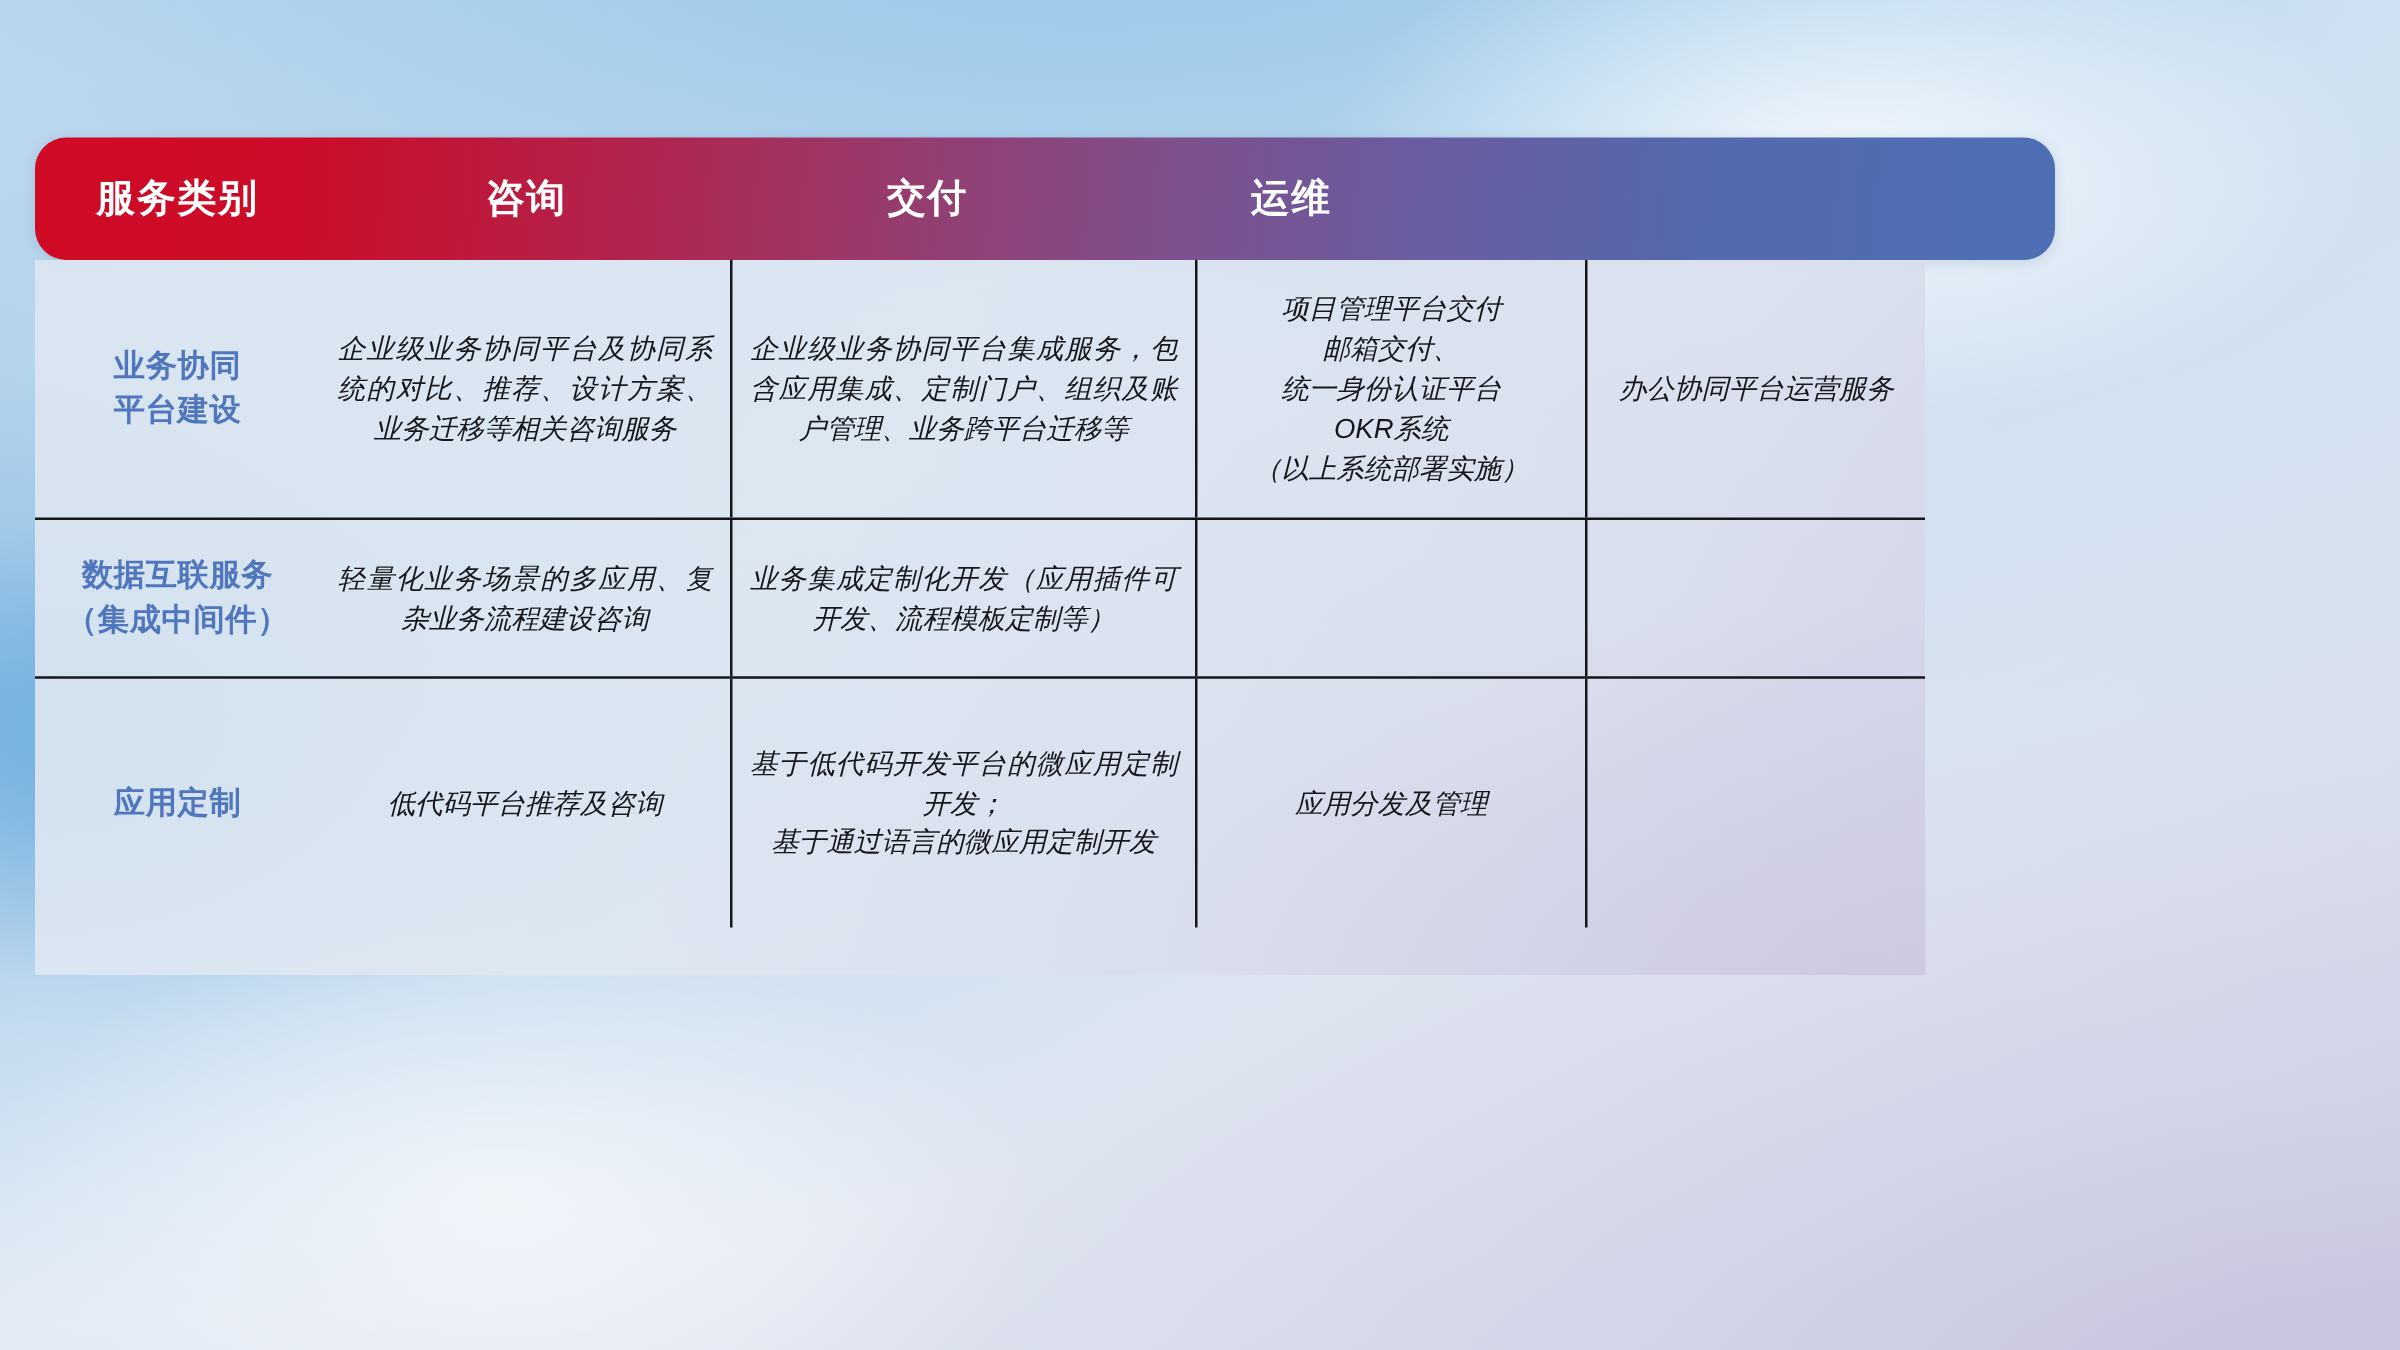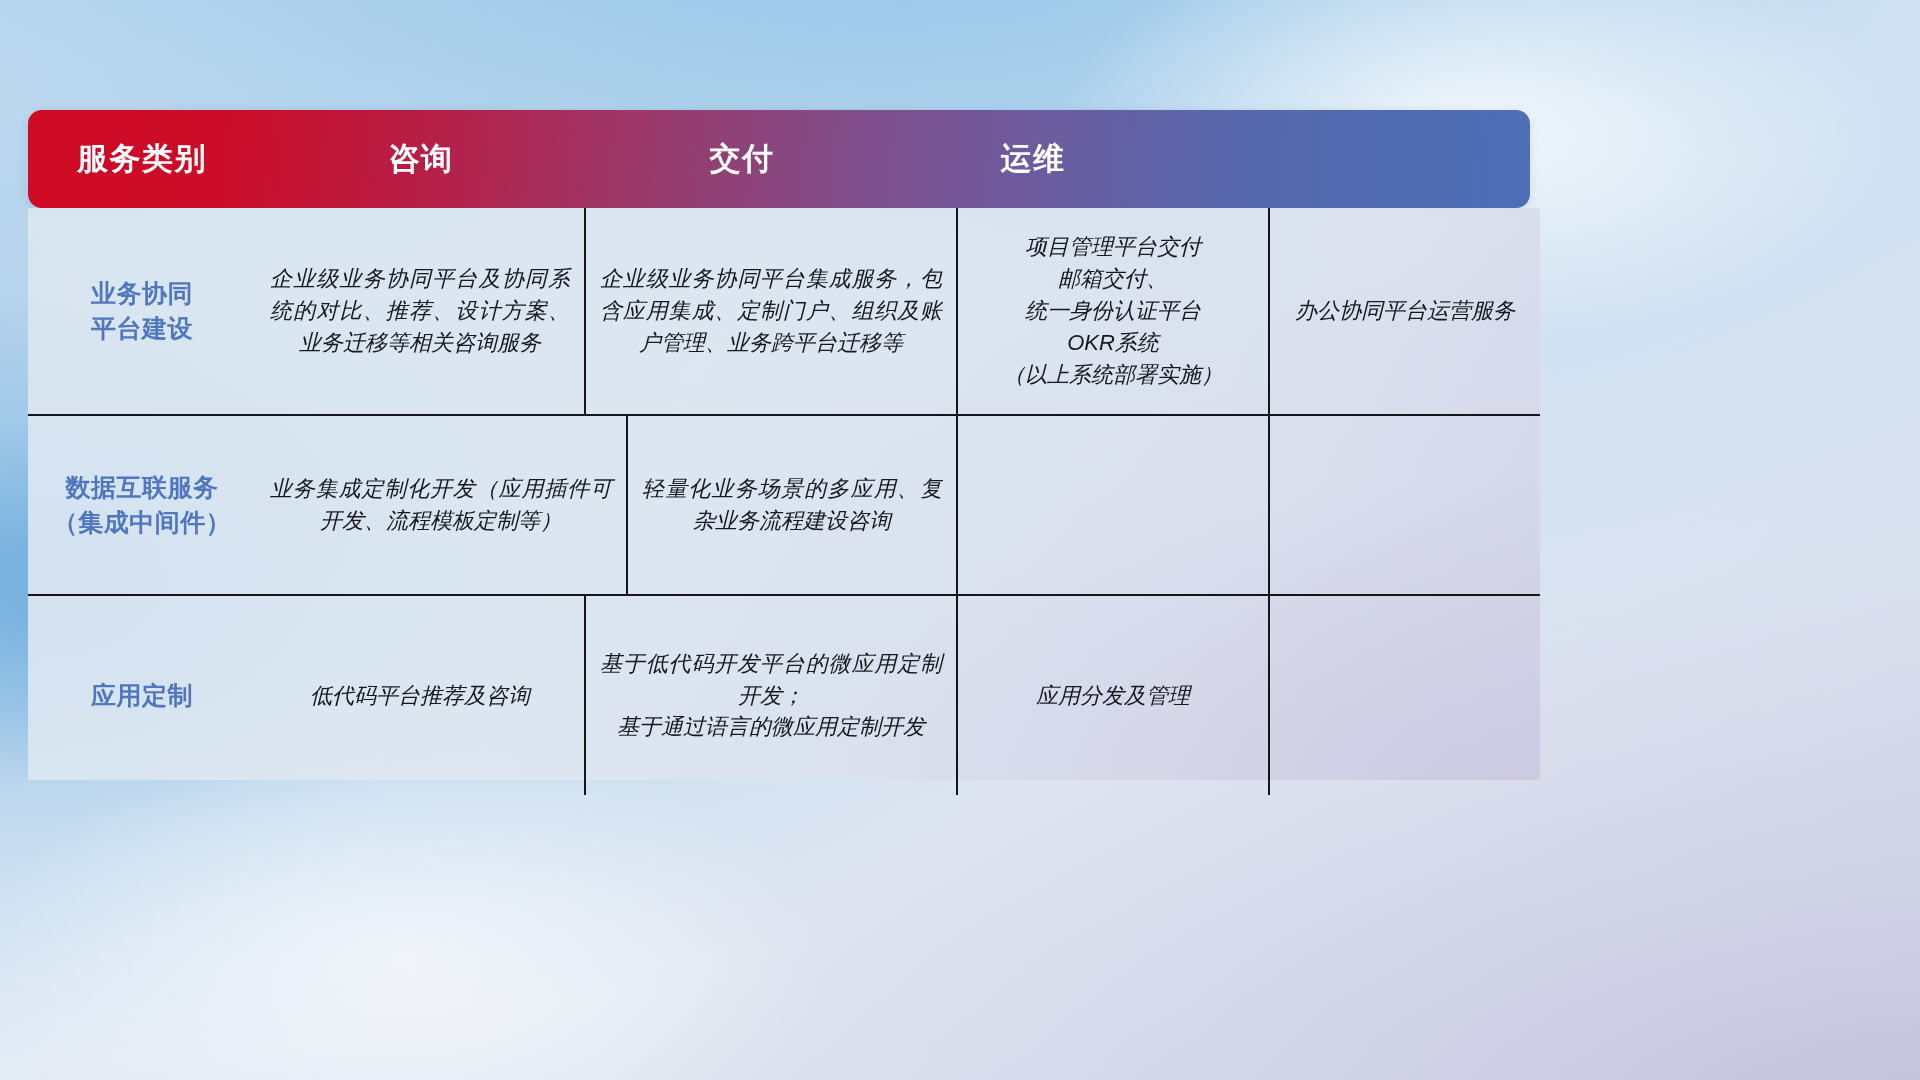--- a/index.html
+++ b/index.html
@@ -35,22 +35,22 @@
   }
 
   
   #figure{
     position:absolute; z-index:2;
     left:28px; top:110px; width:1512px; height:670px;
   }
 
   
   #header-bar{
-    position:absolute; left:0; top:0; width:1502px; height:98px;
-    border-radius:14px;
+    position:absolute; left:0; top:0; width:1616px; height:98px;
+    border-radius:25px;
     background:linear-gradient(95deg,
         #cf0a24 0%,
         #cb0c28 13%,
         #b4214a 28%,
         #963c6e 43%,
         #7e4f8c 56%,
         #6a5c9f 68%,
         #5568ad 82%,
         #4d6fb6 100%);
     display:flex; align-items:center;
@@ -71,21 +71,21 @@
   
   #table-body{
     position:absolute; left:0; top:98px; width:1512px; height:572px;
     background:
       radial-gradient(110% 130% at 96% 100%, rgba(200,194,222,.55) 0%, rgba(214,216,234,.18) 40%, rgba(255,255,255,0) 70%),
       linear-gradient(118deg, rgba(219,230,241,.93) 0%, rgba(223,232,242,.90) 42%, rgba(219,224,238,.92) 78%, rgba(209,210,230,.93) 100%);
   }
   .trow{ display:flex; position:relative; }
   .trow + .trow{ border-top:2px solid #15161c; }
   #r1{ height:206px; }
-  #r2{ height:180px; }
+  #r2{ height:127px; }
   #r3{ height:201px; }
 
   .cell{
     display:flex; align-items:center; justify-content:center;
     padding:6px 14px;
     position:relative;
   }
   .cell.vline{ border-right:2px solid #15161c; }
 
   .c-label{ width:228px; }
@@ -147,25 +147,25 @@
       </div>
       <div class="cell c-ops">
         <div class="body-text">办公协同平台运营服务</div>
       </div>
     </div>
 
     <div class="trow" id="r2">
       <div class="cell c-label">
         <div class="label-text">数据互联服务<br>（集成中间件）</div>
       </div>
+      <div class="cell c-cons vline">
+        <div class="body-text just">轻量化业务场景的多应用、复杂业务流程建设咨询</div>
+      </div>
       <div class="cell c-dev vline">
         <div class="body-text just">业务集成定制化开发（应用插件可开发、流程模板定制等）</div>
-      </div>
-      <div class="cell c-cons vline">
-        <div class="body-text just">轻量化业务场景的多应用、复杂业务流程建设咨询</div>
       </div>
       <div class="cell c-deliv vline">
         <div class="body-text"></div>
       </div>
       <div class="cell c-ops">
         <div class="body-text"></div>
       </div>
     </div>
 
     <div class="trow" id="r3">

